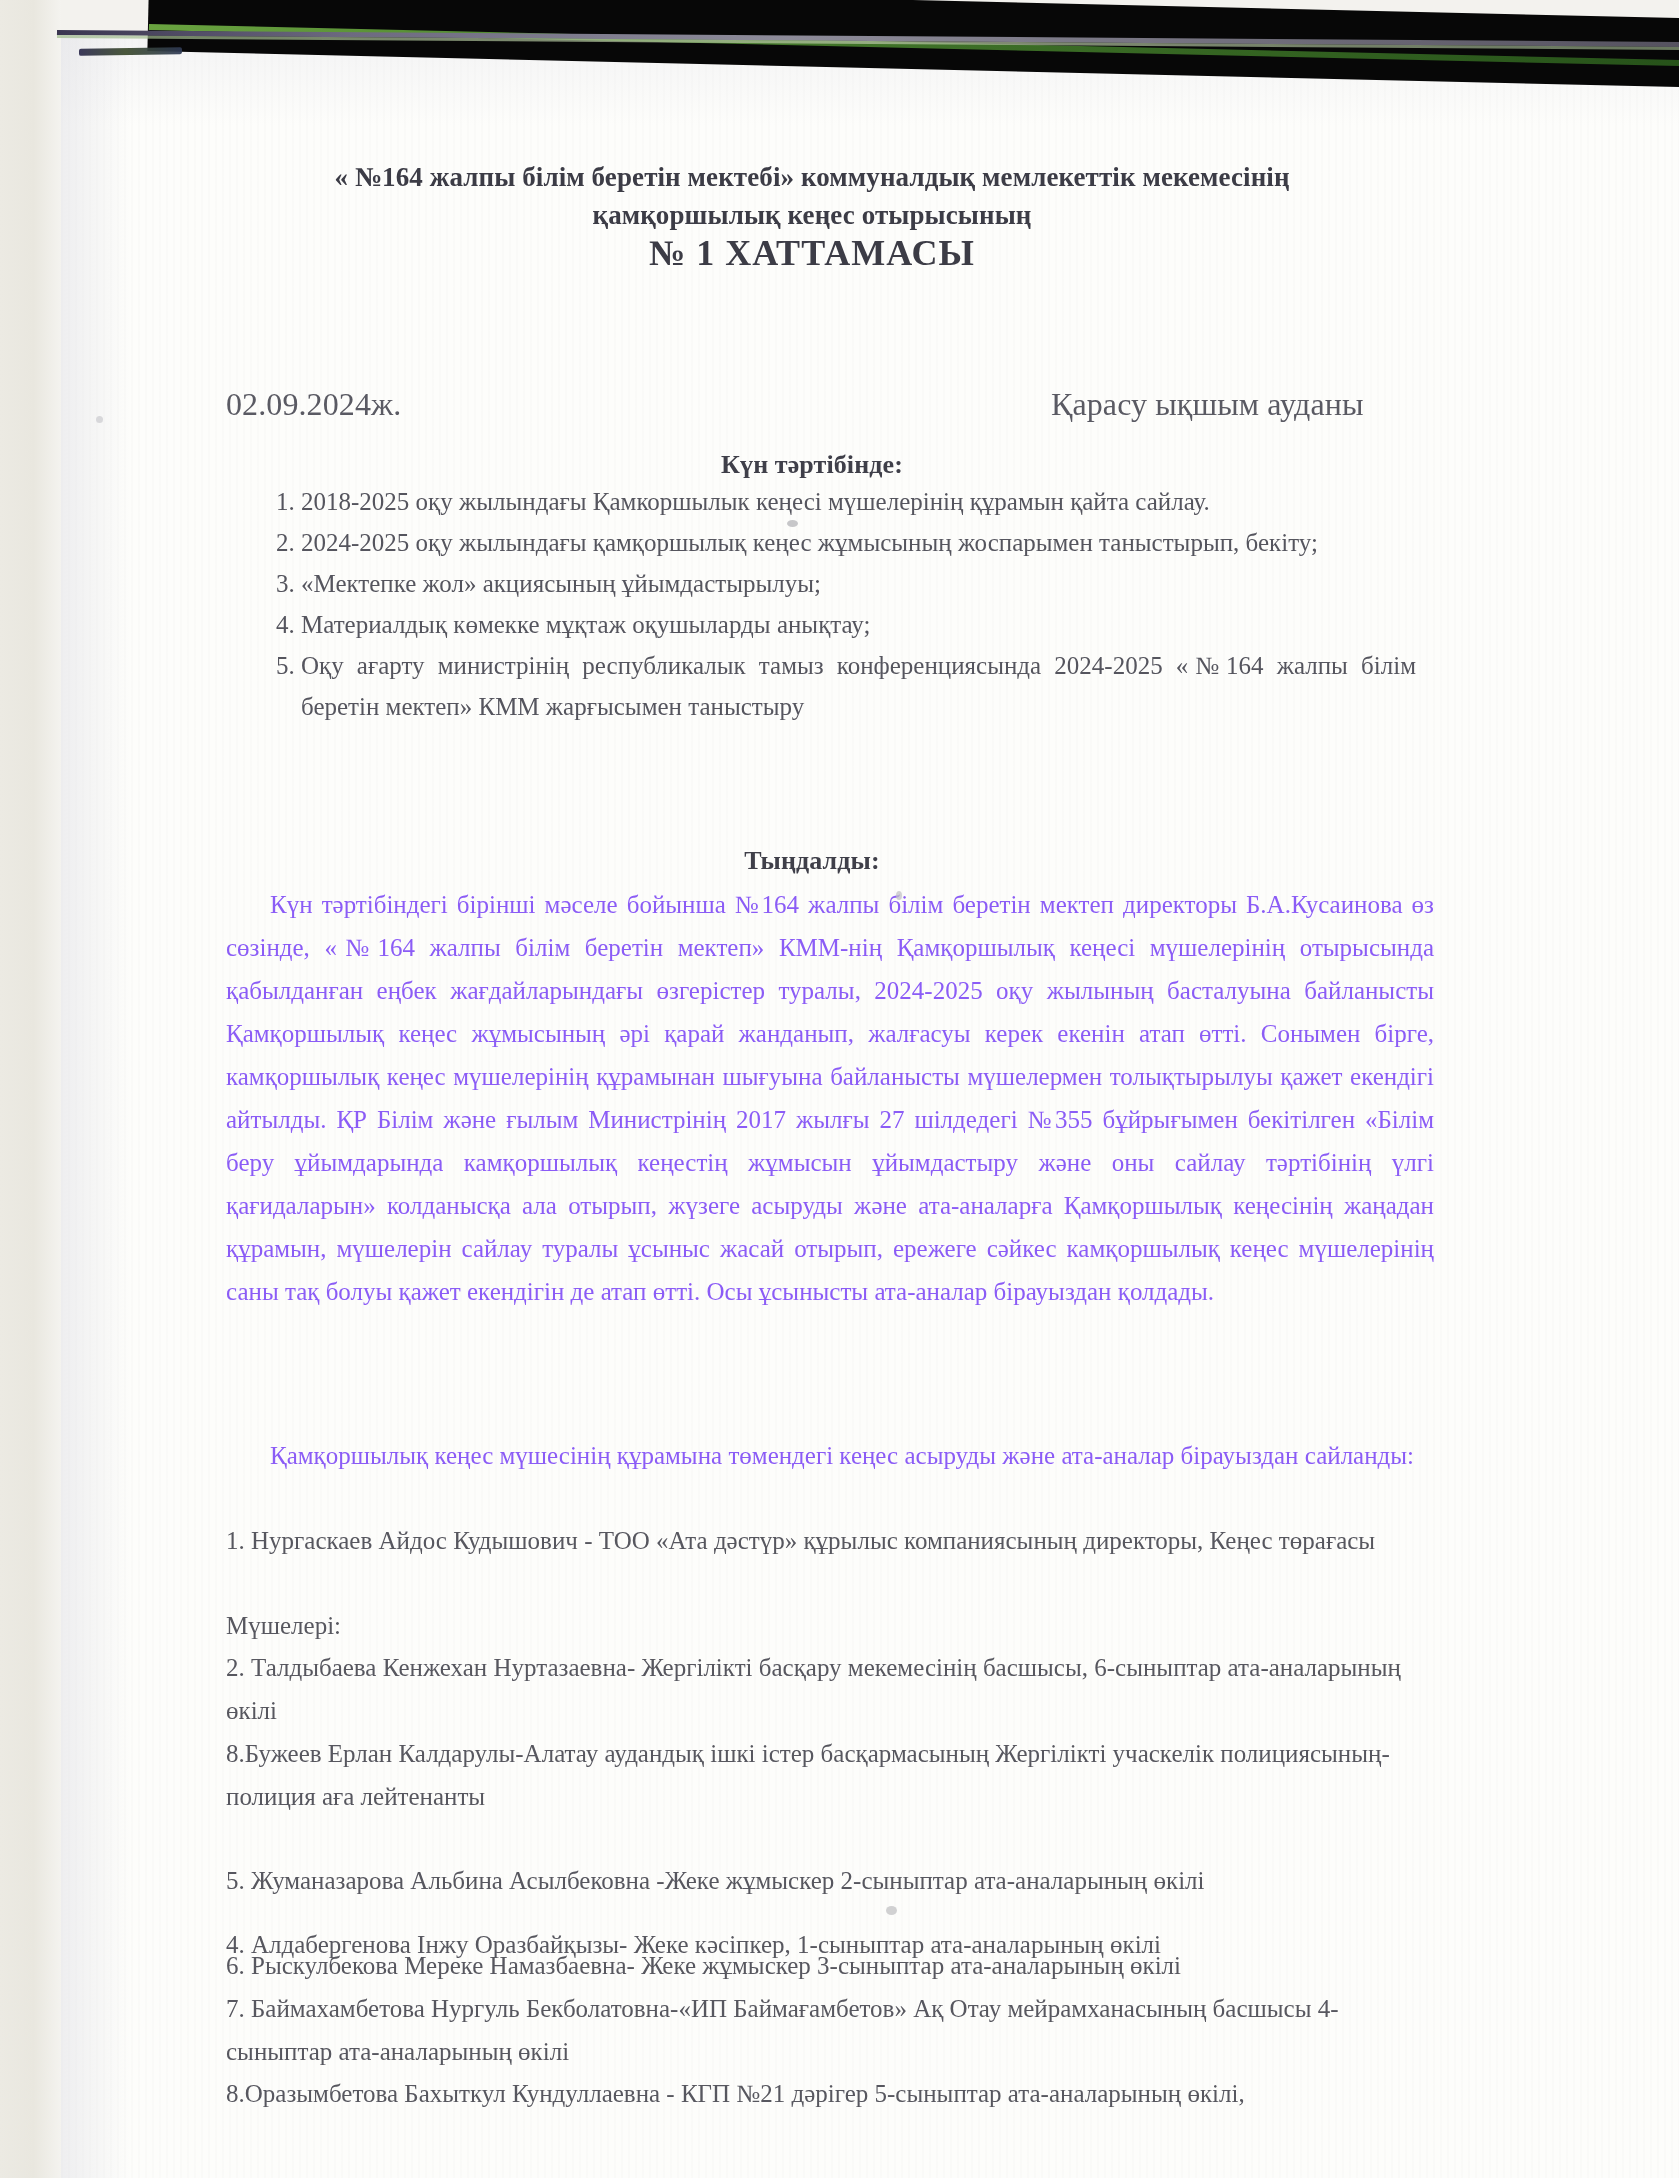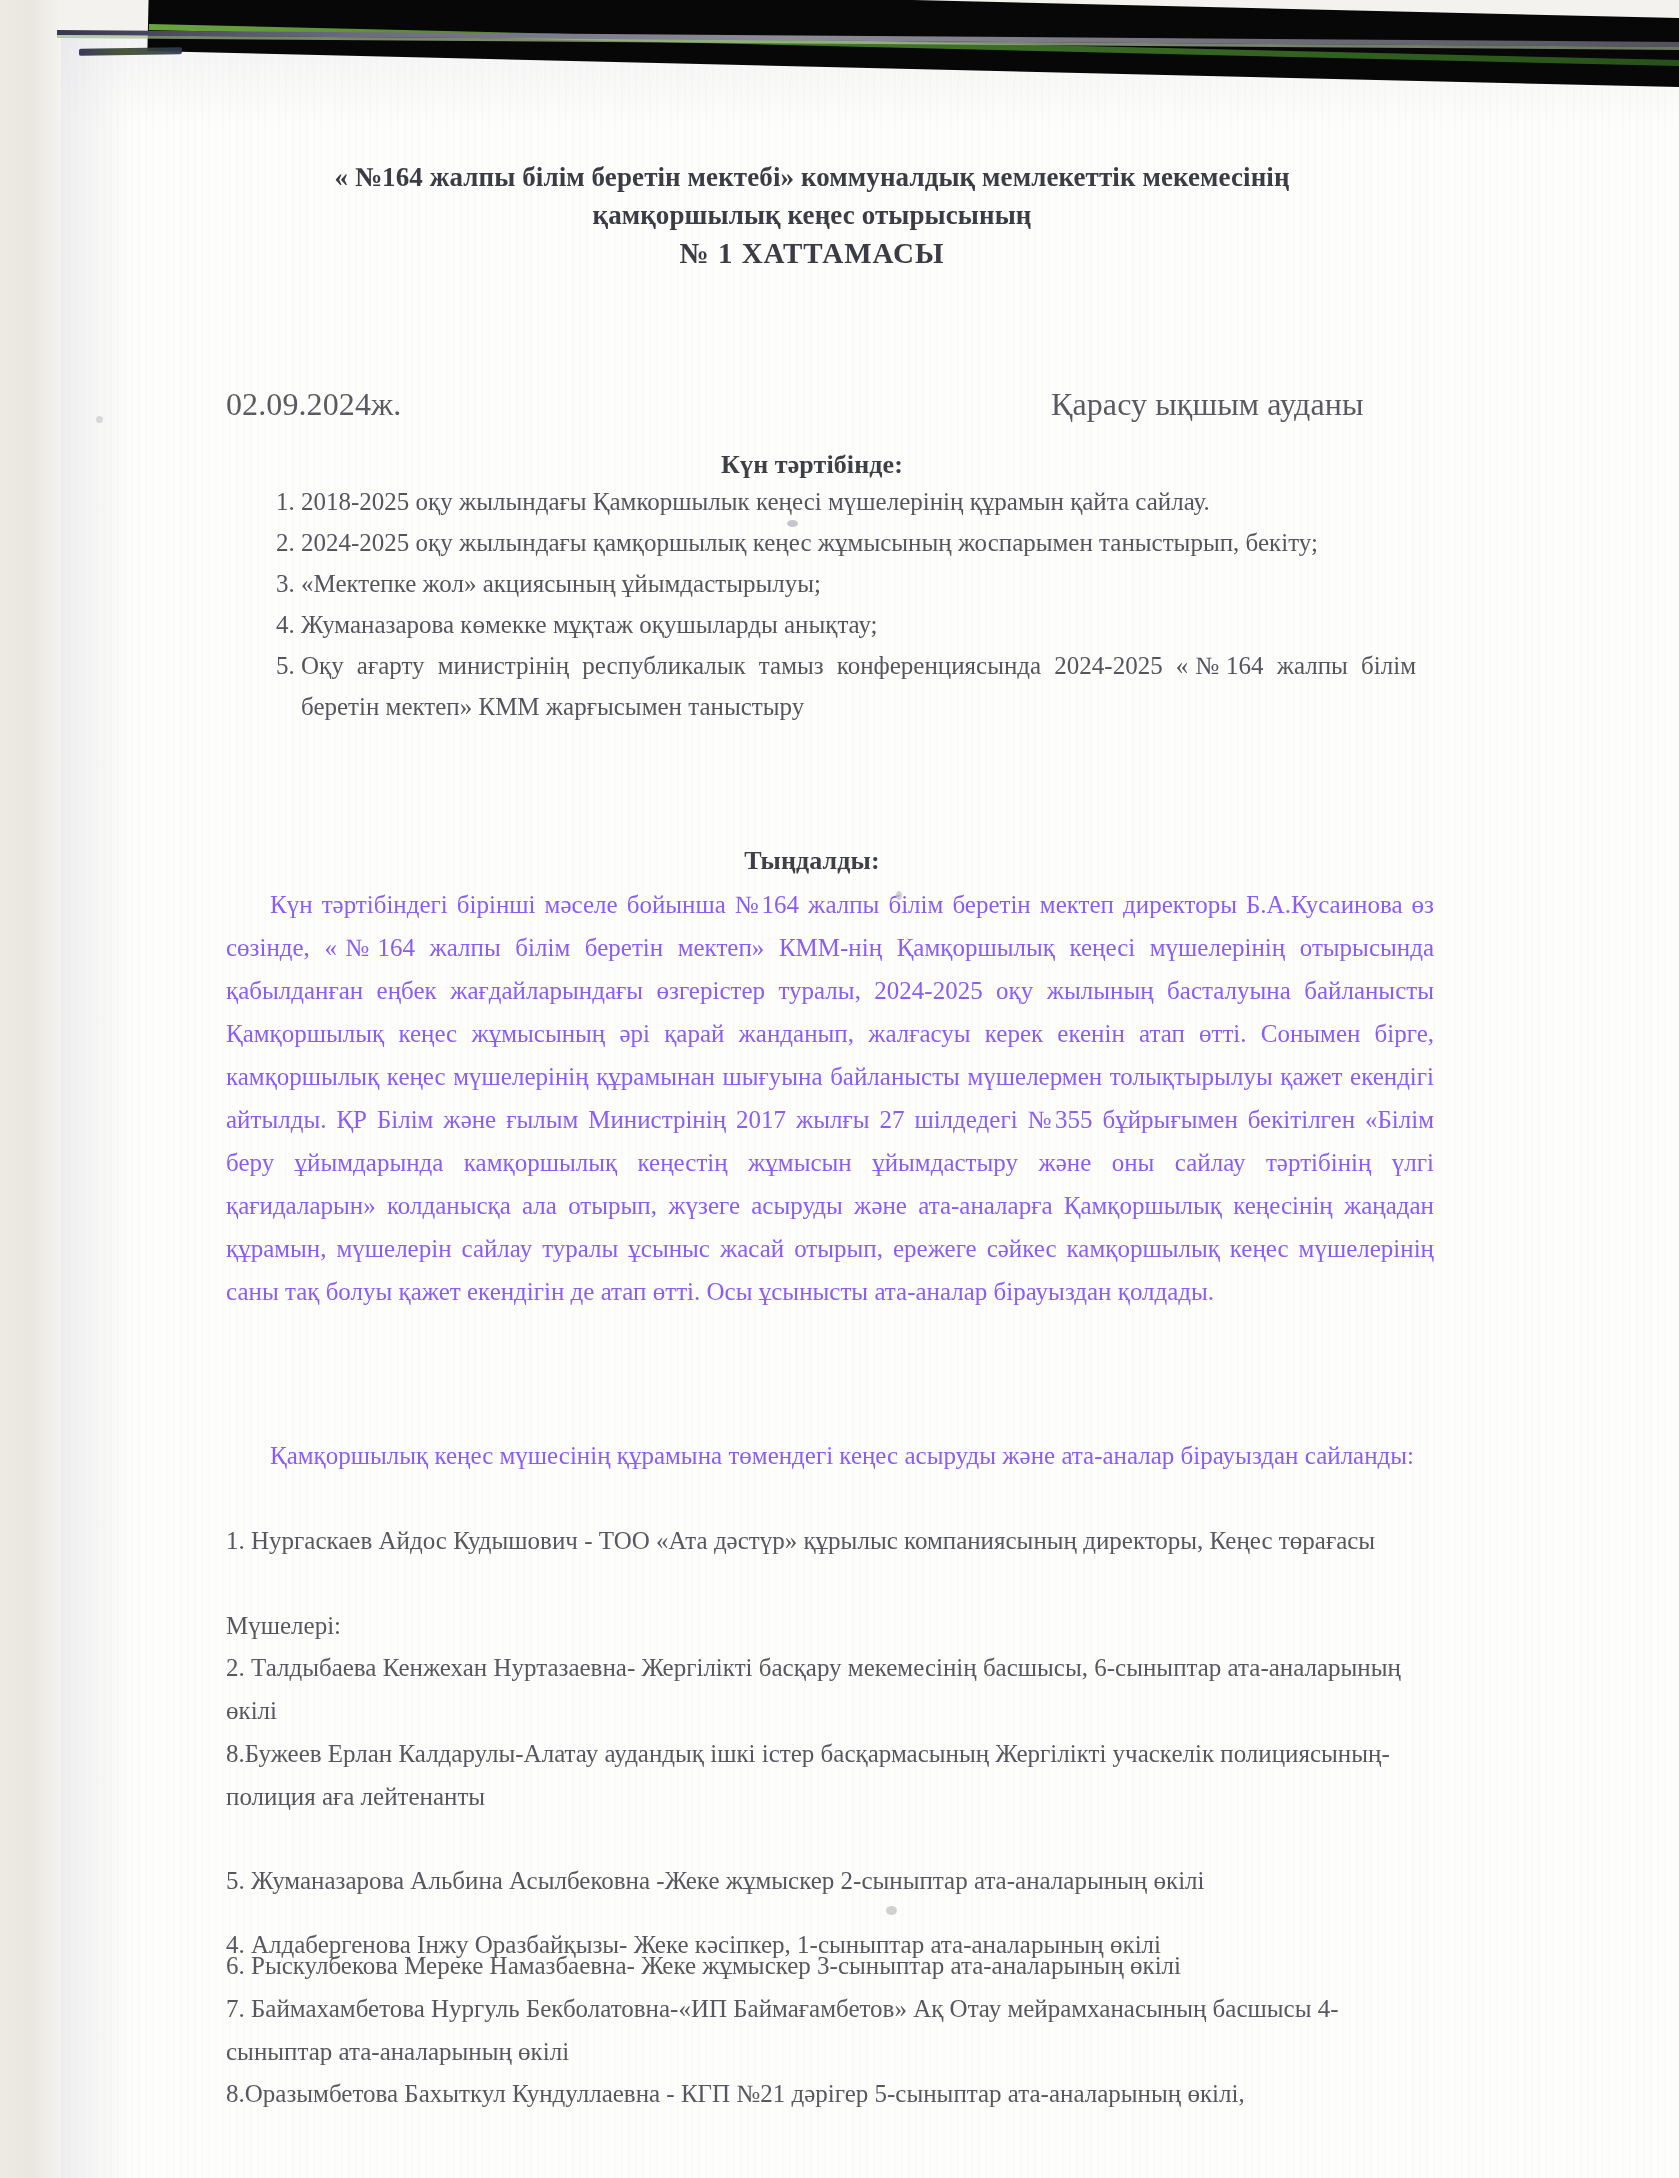--- a/index.html
+++ b/index.html
@@ -111,21 +111,21 @@
   .title {
     text-align: center;
     font-weight: bold;
     color: #3c3c46;
     font-size: 27px;
     line-height: 38px;
     width: 1366px;
     left: 129px;
     white-space: normal;
   }
-  .title-l3 { font-size: 29px; letter-spacing: 1px; }
+  .title-l3 { font-size: 36px; letter-spacing: 1px; }
 
   .meta { font-size: 32px; color: #5a5a63; }
 
   .center-head {
     font-weight: bold;
     font-size: 26px;
     color: #3f3f49;
     width: 1366px;
     left: 129px;
     text-align: center;
@@ -196,21 +196,21 @@
     <div class="t meta" style="left:226px; top:386px;">02.09.2024ж.</div>
     <div class="t meta" style="left:1051px; top:386px;">Қарасу ықшым ауданы</div>
 
     <div class="t center-head" style="top:450px;">Күн тәртібінде:</div>
 
     <div class="agenda">
       <ol>
         <li>2018-2025 оқу жылындағы Қамкоршылык кеңесі мүшелерінің құрамын қайта сайлау.</li>
         <li>2024-2025 оқу жылындағы қамқоршылық кеңес жұмысының жоспарымен таныстырып, бекіту;</li>
         <li> «Мектепке жол» акциясының ұйымдастырылуы;</li>
-        <li>Жуманазарова көмекке мұқтаж оқушыларды анықтау;</li>
+        <li>Материалдық көмекке мұқтаж оқушыларды анықтау;</li>
         <li class="just">Оқу ағарту министрінің республикалык тамыз конференциясында 2024-2025 «№164 жалпы білім беретін мектеп» КММ жарғысымен таныстыру</li>
       </ol>
     </div>
 
     <div class="t center-head" style="top:846px;">Тыңдалды:</div>
 
     <div class="body-p indent" style="top:883px;">Күн тәртібіндегі  бірінші мәселе бойынша №164 жалпы білім беретін мектеп директоры Б.А.Кусаинова өз сөзінде, «№164 жалпы білім беретін мектеп» КММ-нің Қамқоршылық кеңесі мүшелерінің отырысында қабылданған еңбек жағдайларындағы өзгерістер туралы, 2024-2025 оқу жылының басталуына байланысты Қамқоршылық кеңес жұмысының әрі қарай жанданып, жалғасуы керек екенін атап өтті. Сонымен бірге, камқоршылық кеңес мүшелерінің құрамынан шығуына байланысты мүшелермен толықтырылуы қажет екендігі айтылды. ҚР Білім және ғылым Министрінің 2017 жылғы 27 шілдедегі №355 бұйрығымен бекітілген «Білім беру ұйымдарында камқоршылық кеңестің жұмысын ұйымдастыру және оны сайлау тәртібінің үлгі қағидаларын» колданысқа ала отырып, жүзеге асыруды және ата-аналарға Қамқоршылық кеңесінің жаңадан құрамын, мүшелерін сайлау туралы ұсыныс жасай отырып, ережеге сәйкес камқоршылық кеңес мүшелерінің саны тақ болуы қажет екендігін де атап өтті. Осы ұсынысты ата-аналар бірауыздан қолдады.</div>
 
     <div class="body-p indent" style="top:1434px;">Қамқоршылық кеңес мүшесінің құрамына төмендегі кеңес асыруды және ата-аналар бірауыздан сайланды:</div>
 

